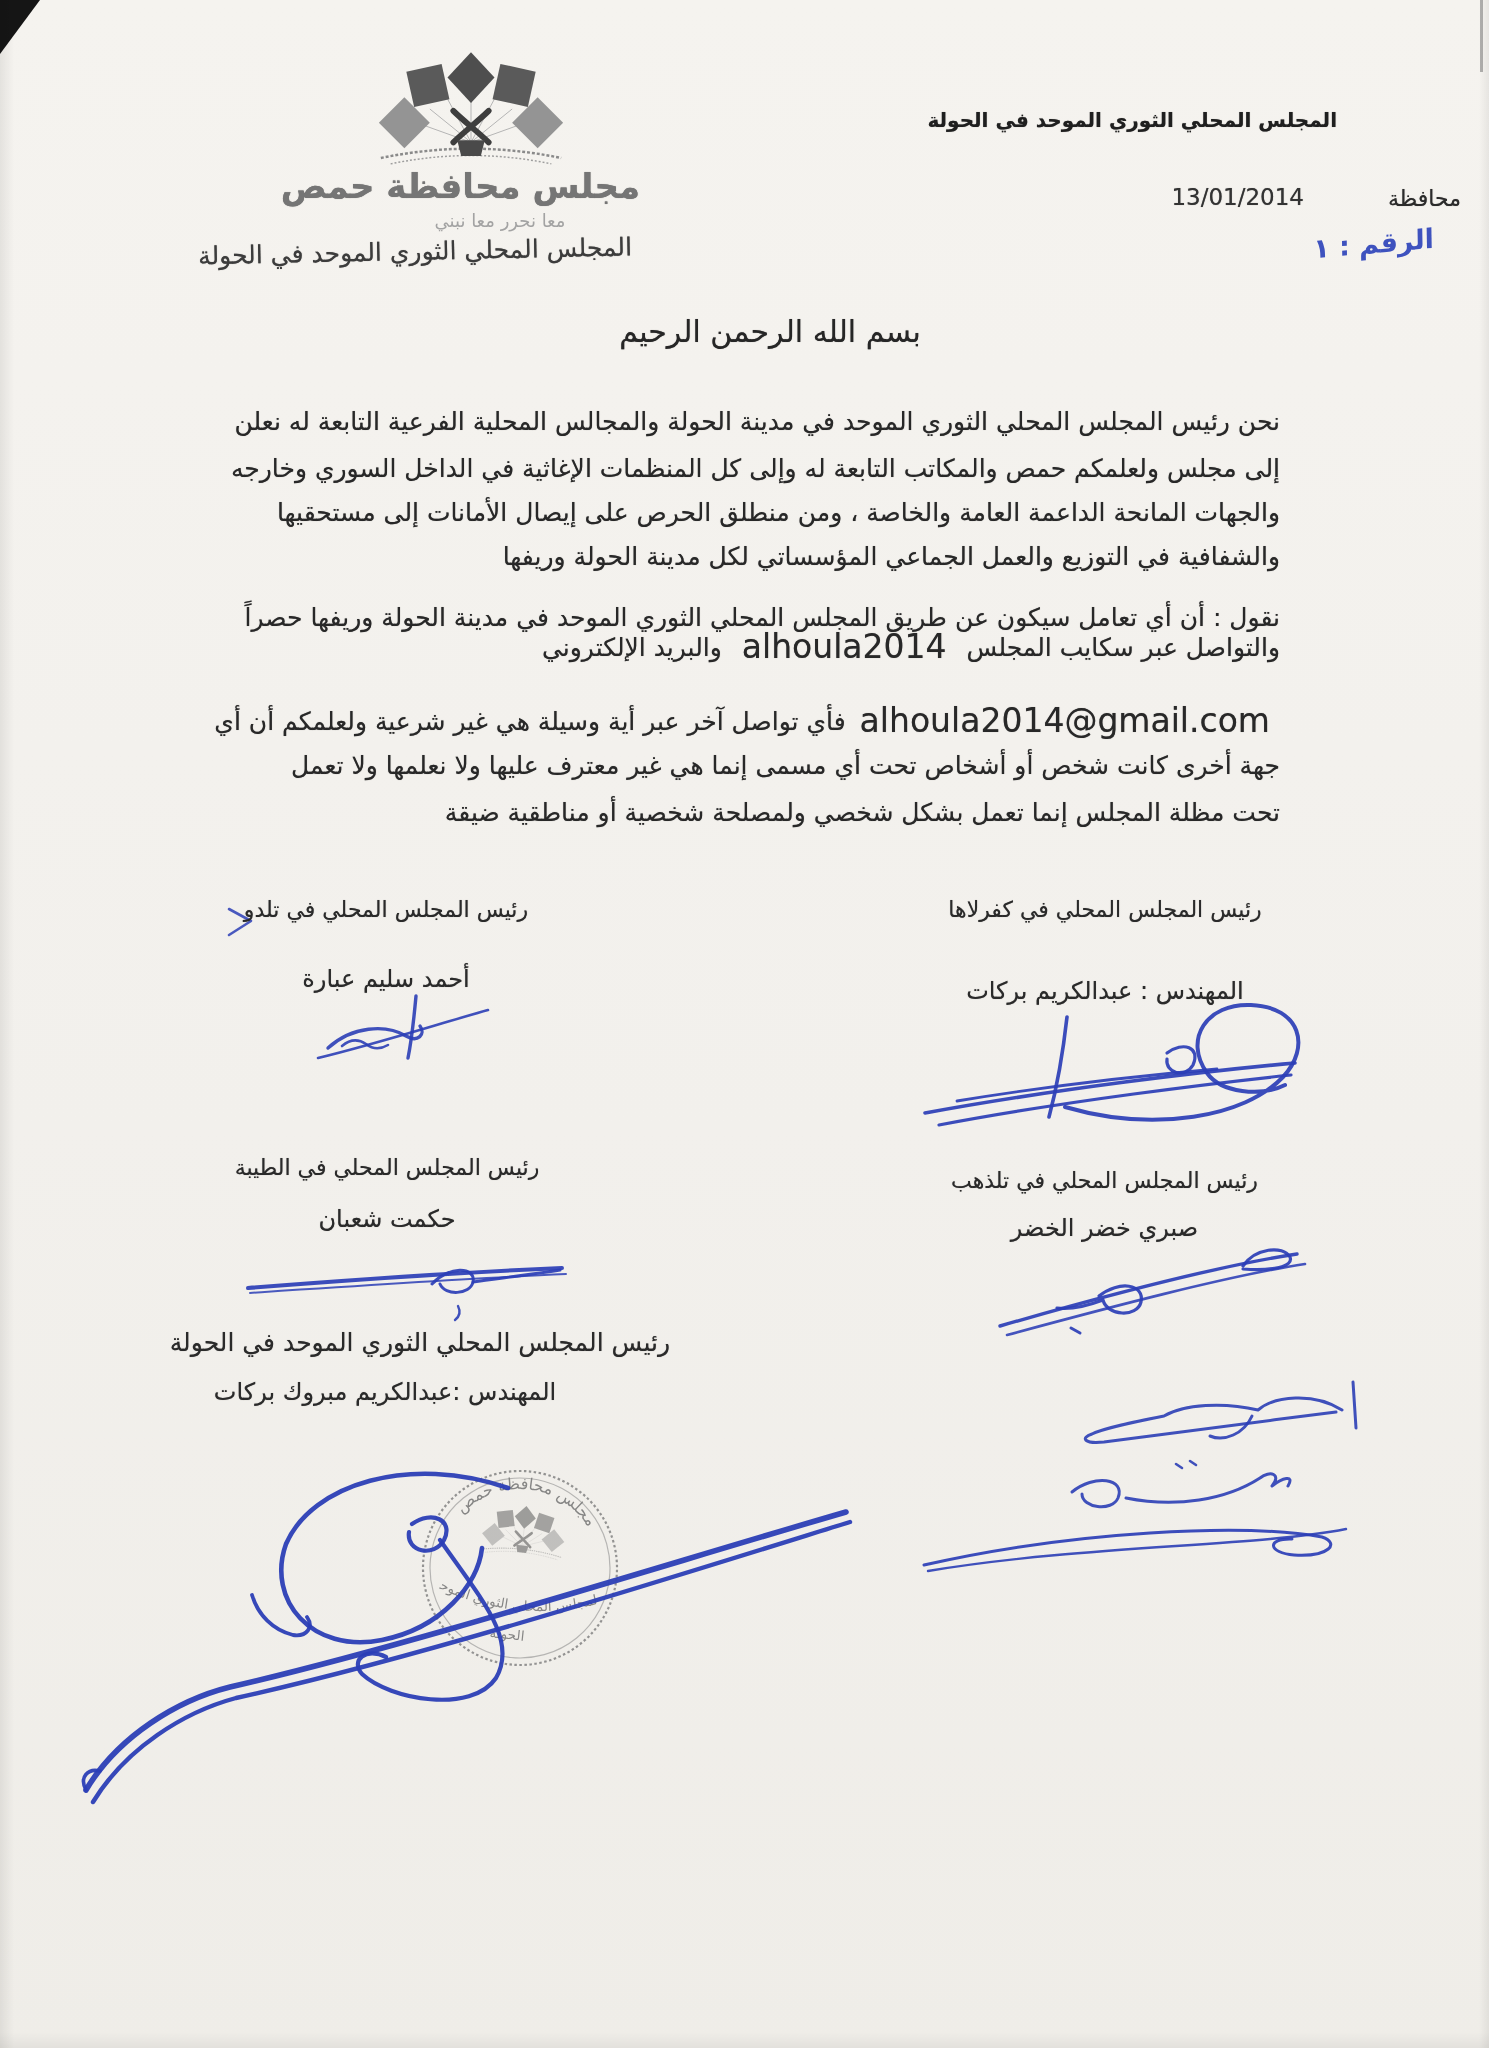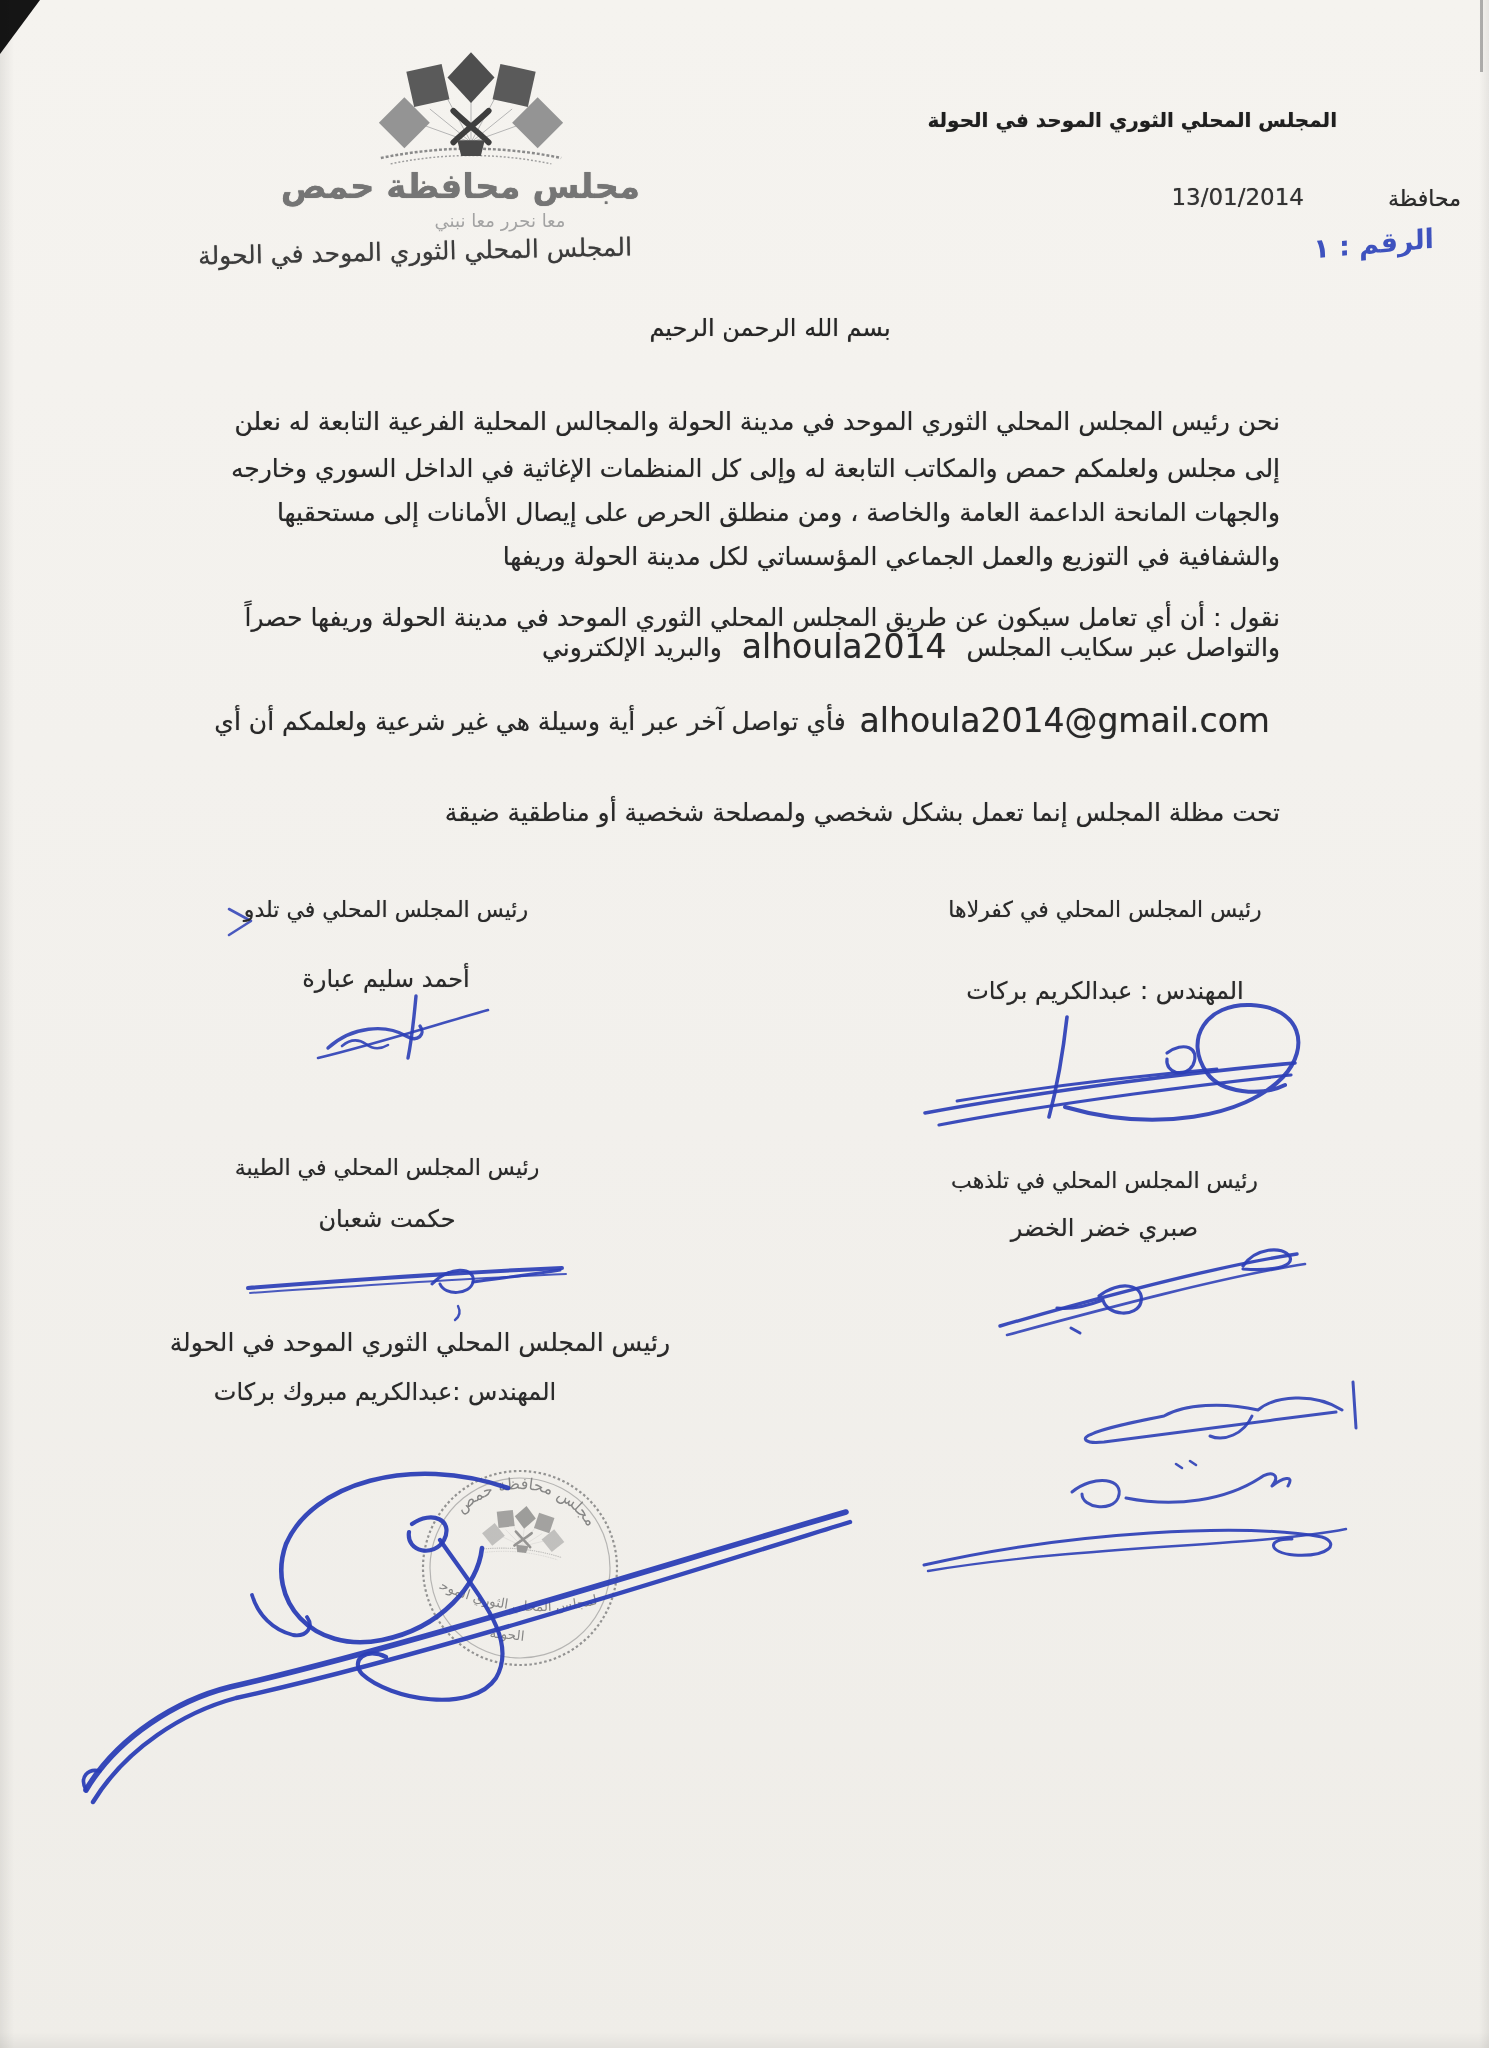--- a/index.html
+++ b/index.html
@@ -74,37 +74,38 @@
 
   <div class="abs ar nowrap soft" style="right:152px;top:108px;font-size:20px;font-weight:700;color:#1f1f1f;">المجلس المحلي الثوري الموحد في الحولة</div>
 
   <div class="abs ar nowrap soft" style="right:28px;top:186px;font-size:22px;color:#2b2b2b;">محافظة</div>
 
   <div class="abs nowrap soft" style="right:185px;top:184px;font-size:23px;color:#333;">13/01/2014</div>
 
   <div class="abs ar nowrap" style="right:55px;top:228px;font-size:27px;color:#2f45bb;font-weight:600;
               transform:rotate(-5deg) skewX(-4deg);opacity:.92;">الرقم : ١</div>
 
-  <div class="abs ar nowrap soft" style="left:540px;top:314px;width:460px;text-align:center;font-size:24px;">بسم الله الرحمن الرحيم</div>
+  <div class="abs ar nowrap soft" style="left:540px;top:314px;width:460px;text-align:center;font-size:30px;">بسم الله الرحمن الرحيم</div>
 
   <div class="bodyline" style="top:384px;">نحن رئيس المجلس المحلي الثوري الموحد في مدينة الحولة والمجالس المحلية الفرعية التابعة له نعلن</div>
   <div class="bodyline" style="top:431px;">إلى مجلس ولعلمكم حمص والمكاتب التابعة له وإلى كل المنظمات الإغاثية في الداخل السوري وخارجه</div>
   <div class="bodyline" style="top:475px;">والجهات المانحة الداعمة العامة والخاصة ، ومن منطلق الحرص على إيصال الأمانات إلى مستحقيها</div>
   <div class="bodyline" style="top:519px;">والشفافية في التوزيع والعمل الجماعي المؤسساتي لكل مدينة الحولة وريفها</div>
 
   <div class="bodyline" style="top:580px;">نقول : أن أي تعامل سيكون عن طريق المجلس المحلي الثوري الموحد في مدينة الحولة وريفها حصراً</div>
   <div class="bodyline" style="top:604px;">
     <span>والتواصل عبر سكايب المجلس</span>
     <span class="latin-big">alhoula2014</span>
     <span>والبريد الإلكتروني</span>
   </div>
   <div class="bodyline" style="top:678px;">
     <span class="latin-big" style="margin:0 10px 0 6px;">alhoula2014@gmail.com</span>
     <span>فأي تواصل آخر عبر أية وسيلة هي غير شرعية ولعلمكم أن أي</span>
   </div>
+  <div class="bodyline" style="top:728px;">جهة أخرى كانت شخص أو أشخاص تحت أي مسمى إنما هي غير معترف عليها ولا نعلمها ولا تعمل</div>
   <div class="bodyline" style="top:775px;">تحت مظلة المجلس إنما تعمل بشكل شخصي ولمصلحة شخصية أو مناطقية ضيقة</div>
 
   <svg class="abs" style="left:224px;top:904px;width:34px;height:36px;" viewBox="0 0 34 36">
     <path class="ink" d="M 5 5 L 27 17 L 5 31" stroke-width="2.6" opacity=".85"></path>
   </svg>
   <div class="abs sigtitle" style="left:226px;top:897px;width:320px;">رئيس المجلس المحلي في تلدو</div>
   <div class="abs signame" style="left:226px;top:965px;width:320px;">أحمد سليم عبارة</div>
   <svg class="abs" style="left:310px;top:988px;width:200px;height:90px;" viewBox="0 0 200 90">
     <path class="ink" stroke-width="3.4" opacity=".9" d="M 106 8 C 104 30, 102 50, 98 70"></path>
     <path class="ink" stroke-width="3.4" opacity=".9" d="M 18 60 C 42 38, 76 36, 96 48 C 108 55, 116 46, 110 38"></path>

